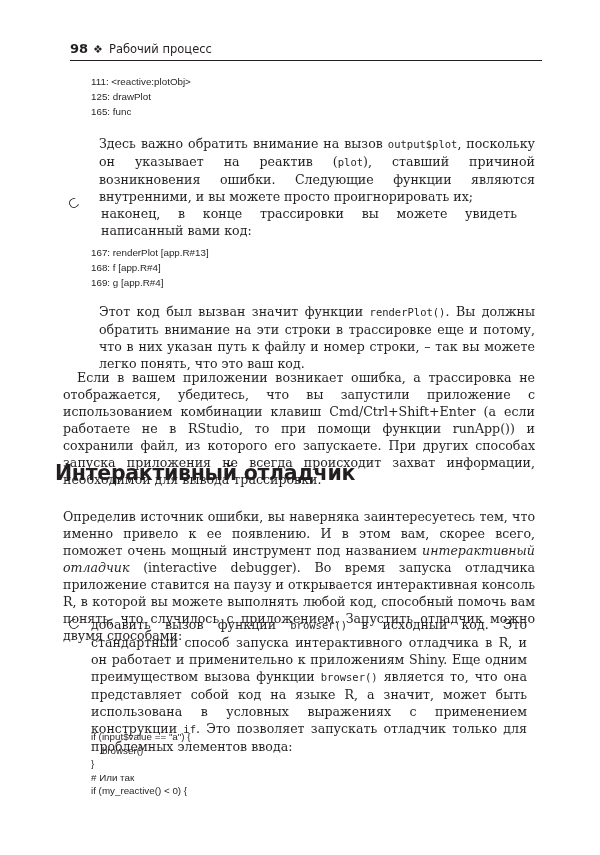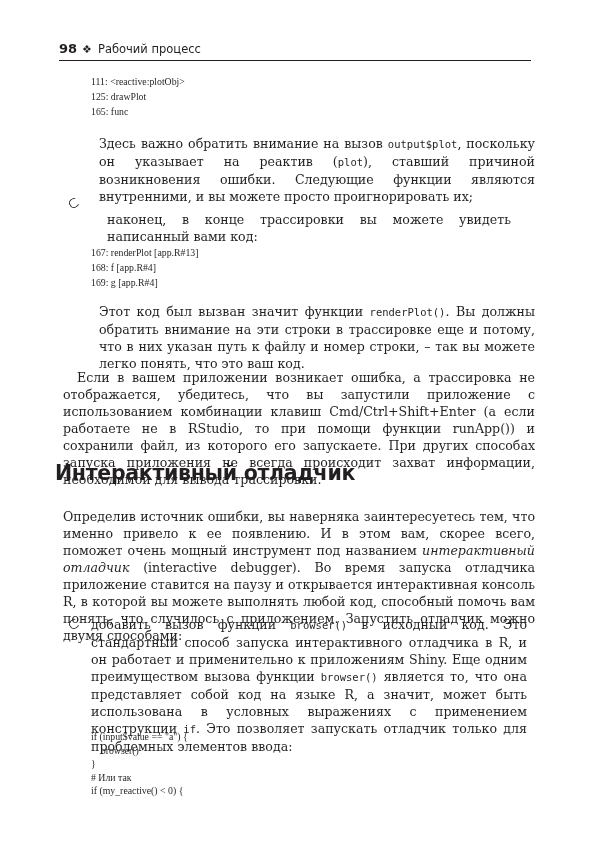--- a/index.html
+++ b/index.html
@@ -1,25 +1,25 @@
 <!DOCTYPE html>
 <html><head>
 <meta charset="utf-8">
 <style>
   html, body { margin: 0; padding: 0; background: #ffffff; }
   body { width: 600px; height: 855px; position: relative; overflow: hidden; color: #231f20; }
   .page { position: absolute; left: 55px; top: 0; width: 472px; }
-  .running-head { position: absolute; top: 40px; left: 4px; width: 472px; height: 20px; border-bottom: 1.5px solid #231f20;
+  .running-head { position: absolute; top: 40px; left: 15px; width: 472px; height: 20px; border-bottom: 1.5px solid #231f20;
     font-family: "DejaVu Sans", sans-serif; font-size: 12px; line-height: 18px; }
   .running-head .pnum { font-weight: bold; font-size: 13px; }
   .running-head .orn { display: inline-block; margin: 0 6px 0 5px; font-size: 11px; }
   .running-head .chap { font-size: 11.5px; }
   .body-text { font-family: "DejaVu Serif", serif; font-size: 12.6px; line-height: 17px; text-align: justify; }
   .mono { font-family: "DejaVu Sans Mono", monospace; font-size: 10.5px; }
-  pre.code { position: absolute; margin: 0; font-family: Liberation Serif, serif; font-size: 9.8px; line-height: 15px; color: #231f20; white-space: pre; }
+  pre.code { position: absolute; margin: 0; font-family: Liberation Sans, sans-serif; font-size: 9.8px; line-height: 15px; color: #231f20; white-space: pre; }
   .block { position: absolute; margin: 8px; }
   .bullet-item { position: absolute; left: 14px; width: 458px; }
   .bullet-glyph { position: absolute; left: -14px; top: 3px; width: 8px; height: 8px; border: 1.6px solid #231f20; border-radius: 50%; border-right-color: transparent; transform: rotate(-30deg); }
   .indent-first { text-indent: 14px; }
   .h2 { position: absolute; font-family: "DejaVu Sans", sans-serif; font-weight: bold; font-size: 20.5px; line-height: 26px; color: #231f20; letter-spacing: -0.3px; }
   b.kbd { font-family: "DejaVu Serif", serif; font-weight: normal; }
   i.term { font-style: italic; }
 </style>
 </head>
 <body>
@@ -31,21 +31,21 @@
   </div>
 
   <pre class="code" style="left:36px; top:74px;"><span>111: &lt;reactive:plotObj&gt;</span>
 <span>125: drawPlot</span>
 <span>165: func</span></pre>
 
   <p class="block body-text" style="left:36px; top:127px; width:436px;"><span>Здесь важно обратить внимание на вызов </span><span class="mono">output$plot</span><span>, поскольку он указывает на реактив (</span><span class="mono">plot</span><span>), ставший причиной возникновения ошибки. Следующие функции являются внутренними, и вы можете просто проигнорировать их;</span></p>
 
   <div class="bullet-item" style="top:195px; left:36px; width:436px;">
     <span class="bullet-glyph" style="left:-22px;"></span>
-    <p class="body-text" style="margin:16px;">наконец, в конце трассировки вы можете увидеть написанный вами код:</p>
+    <p class="body-text" style="margin:10px;">наконец, в конце трассировки вы можете увидеть написанный вами код:</p>
   </div>
 
   <pre class="code" style="left:36px; top:245px;"><span>167: renderPlot [app.R#13]</span>
 <span>168: f [app.R#4]</span>
 <span>169: g [app.R#4]</span></pre>
 
   <p class="block body-text" style="left:36px; top:295px; width:436px;"><span>Этот код был вызван значит функции </span><span class="mono">renderPlot()</span><span>. Вы должны обратить внимание на эти строки в трассировке еще и потому, что в них указан путь к файлу и номер строки, – так вы можете легко понять, что это ваш код.</span></p>
 
   <p class="block body-text indent-first" style="left:0; top:361px; width:472px;"><span>Если в вашем приложении возникает ошибка, а трассировка не отображается, убедитесь, что вы запустили приложение с использованием комбинации клавиш </span><b class="kbd">Cmd</b><span>/</span><b class="kbd">Ctrl</b><span>+</span><b class="kbd">Shift</b><span>+</span><b class="kbd">Enter</b><span> (а если работаете не в RStudio, то при помощи функции </span><b class="kbd">runApp()</b><span>) и сохранили файл, из которого его запускаете. При других способах запуска приложения не всегда происходит захват информации, необходимой для вывода трассировки.</span></p>
 

